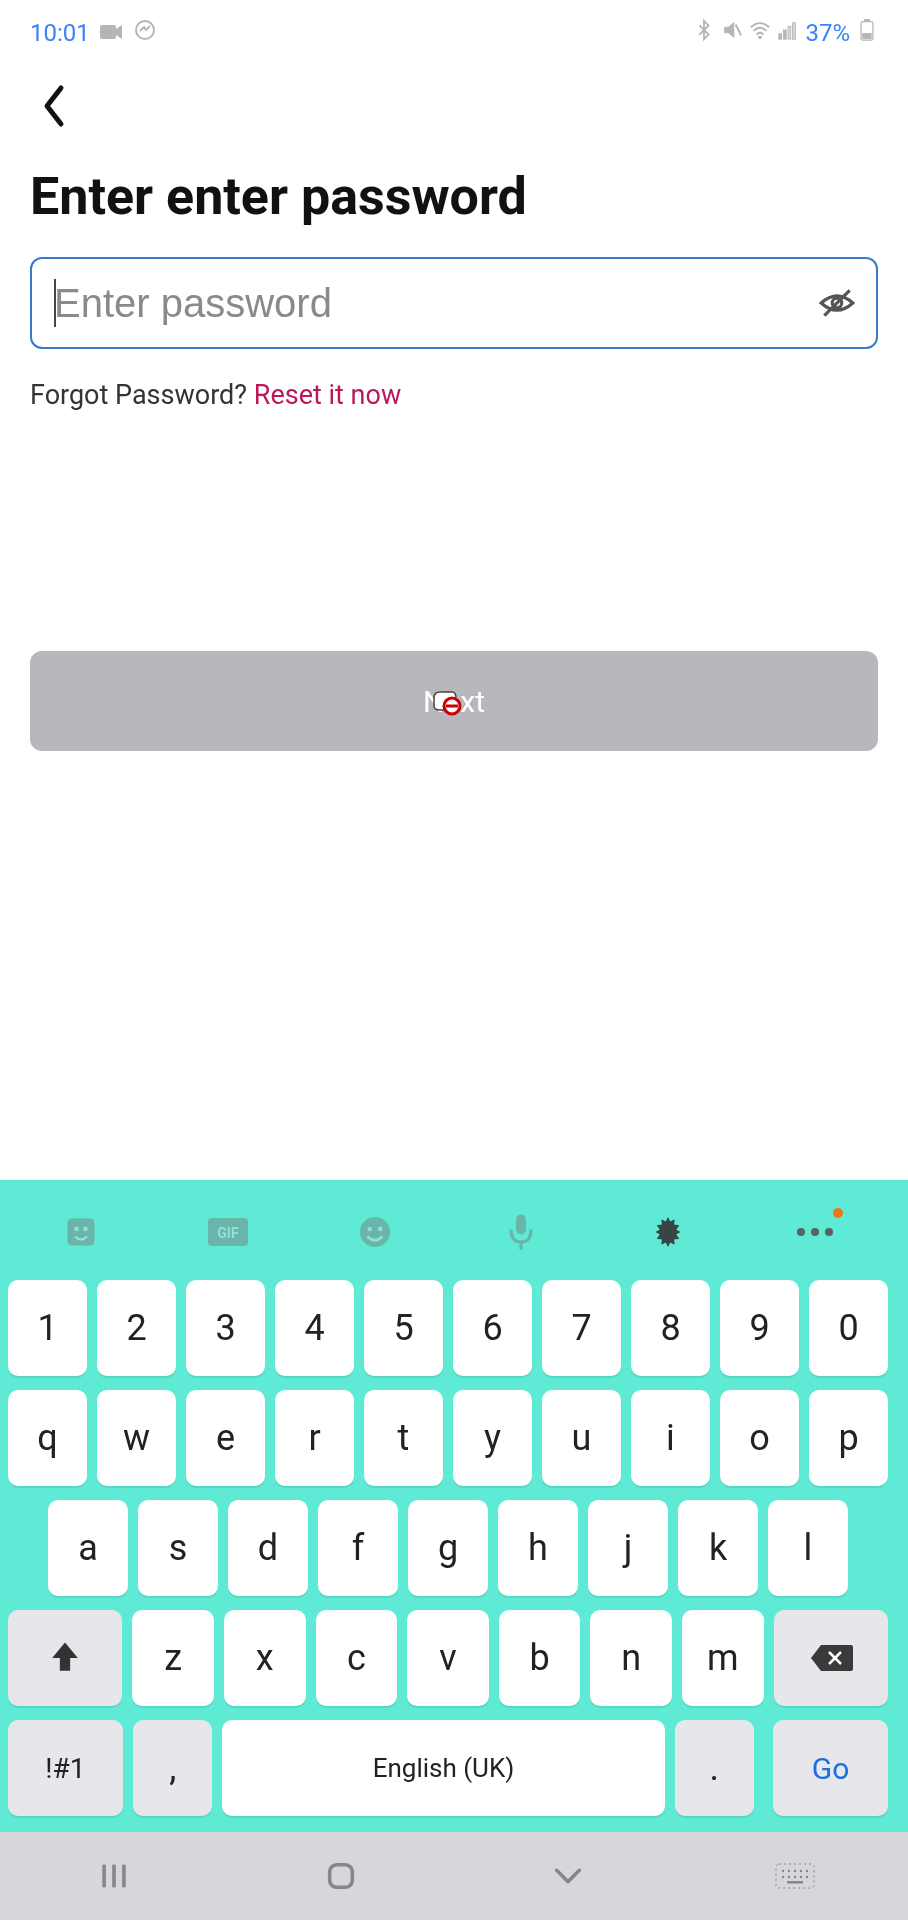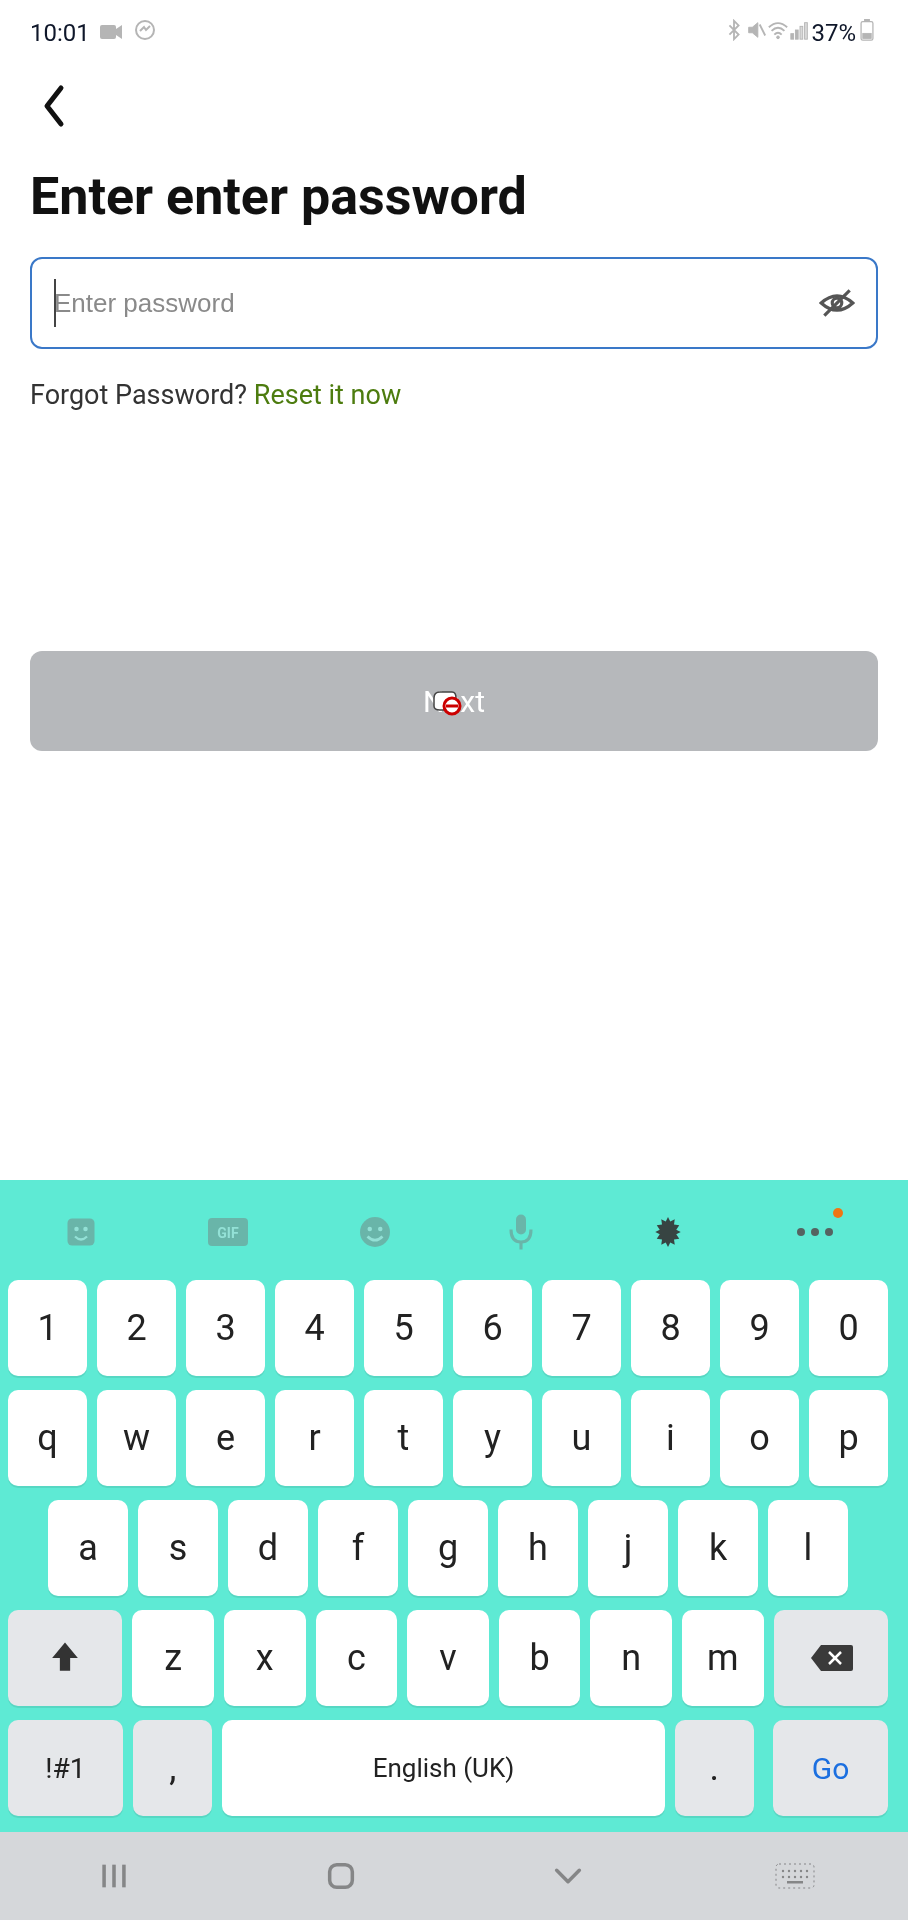--- a/index.html
+++ b/index.html
@@ -1,33 +1,33 @@
 <!DOCTYPE html>
 <html><head>
 <meta charset="utf-8">
 <style>
   * { box-sizing: border-box; margin: 0; padding: 0; }
   html, body { width: 908px; height: 1920px; font-family: -apple-system, Roboto, "Segoe UI", sans-serif; background: #fff; overflow: hidden; }
-  .status-bar { height: 66px; display: flex; justify-content: space-between; padding: 4px 30px; color: #0f172a; font-size: 24px; }
+  .status-bar { height: 66px; display: flex; justify-content: space-between; padding: 4px 30px; color: #3b82f6; font-size: 24px; }
   .status-left { display: flex; align-items: center; gap: 10px; }
-  .status-right { display: flex; align-items: center; }
+  .status-right { display: flex; align-items: center; gap: 6px; }
   .status-right svg { width: 22px; height: 22px; stroke: #b5b5b5; fill: #b5b5b5; }
   .topbar { height: 80px; display: flex; align-items: center; padding: 0 30px; }
   .back-btn { width: 48px; height: 48px; display: flex; align-items: center; justify-content: center; }
   .content { padding: 20px 30px 0 30px; }
   .title { font-size: 52px; font-weight: 700; color: #111; margin-bottom: 30px; }
   .subtitle { font-size: 27px; line-height: 1.45; color: #333; margin-bottom: 60px; }
   .pw-field { position: relative; border: 2px solid #3a78c8; border-radius: 12px; height: 92px; display: flex; align-items: center; padding: 0 80px 0 22px; }
-  .pw-input { border: none; outline: none; width: 100%; font-size: 26px; background: transparent; }
+  .pw-input { border: none; outline: none; width: 100%; font-size: 40px; background: transparent; }
   .pw-input::placeholder { color: #8a8a8a; }
   .cursor { position: absolute; left: 22px; top: 20px; bottom: 20px; width: 2px; background: #444; animation: blink 1s step-end infinite; }
   @keyframes blink { 50% { opacity: 0; } }
   .eye-btn { position: absolute; right: 20px; top: 0; bottom: 0; display: flex; align-items: center; }
   .forgot-row { margin-top: 30px; font-size: 27px; color: #333; }
-  .forgot-row .link { color: #4d7c0f; }
+  .forgot-row .link { color: #be185d; }
   .next-btn { margin-top: 240px; height: 100px; border-radius: 12px; background: #b6b8bb; color: #fff; font-size: 30px; display: flex; align-items: center; justify-content: center; position: relative; }
   .cursor-overlay { position: absolute; left: 400px; width: 34px; height: 34px; }
   .keyboard { position: absolute; left: 0; right: 0; bottom: 0; height: 740px; background: #5eead4; padding: 12px 20px 0 8px; }
   .kb-toolbar { display: flex; align-items: center; justify-content: space-around; height: 80px; }
   .kb-toolbar .kb-tool { width: 60px; height: 60px; display: flex; align-items: center; justify-content: center; opacity: .45; }
   .kb-toolbar .kb-tool.active { opacity: .9; }
   .kb-toolbar .dots { position: relative; }
   .kb-toolbar .dots::after { content: ""; position: absolute; top: 6px; right: 2px; width: 10px; height: 10px; background: #ff6a00; border-radius: 50%; }
   .kb-rows { display: flex; flex-direction: column; gap: 14px; padding-top: 8px; }
   .kb-row { display: flex; gap: 10px; justify-content: center; }

